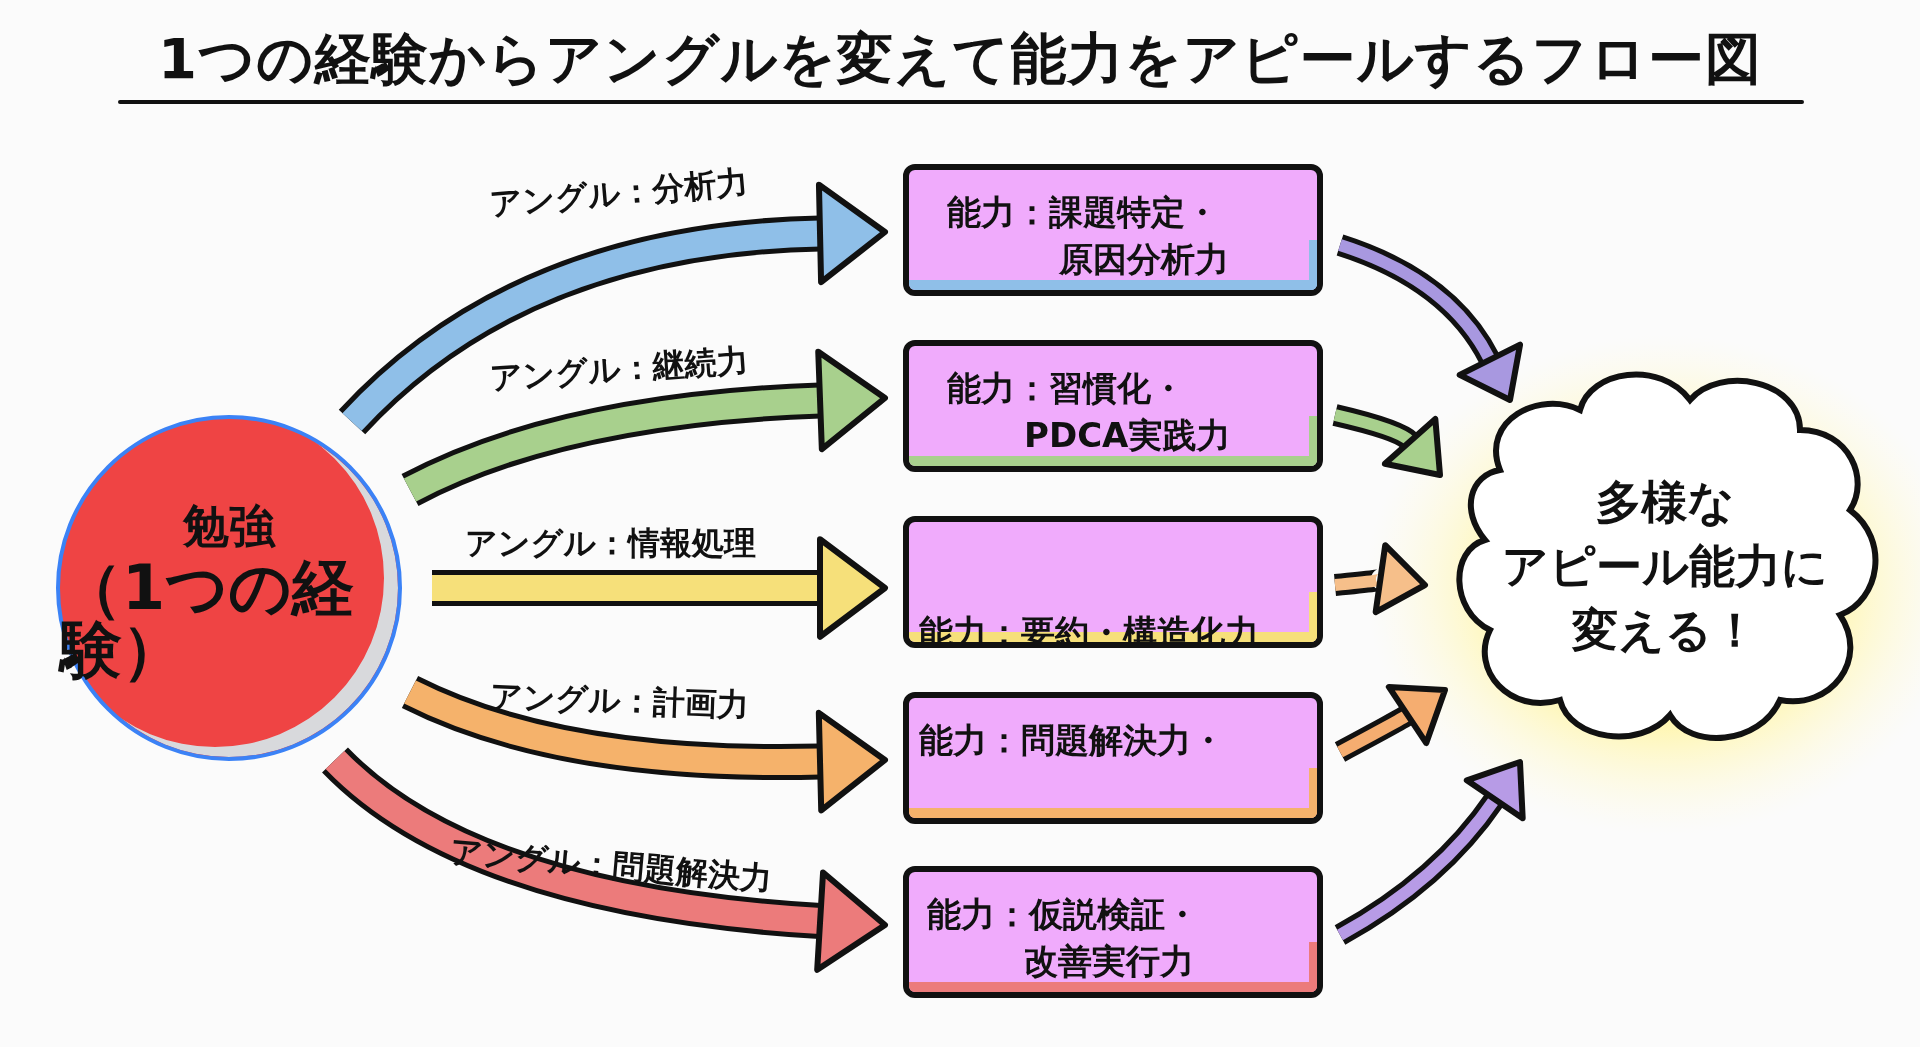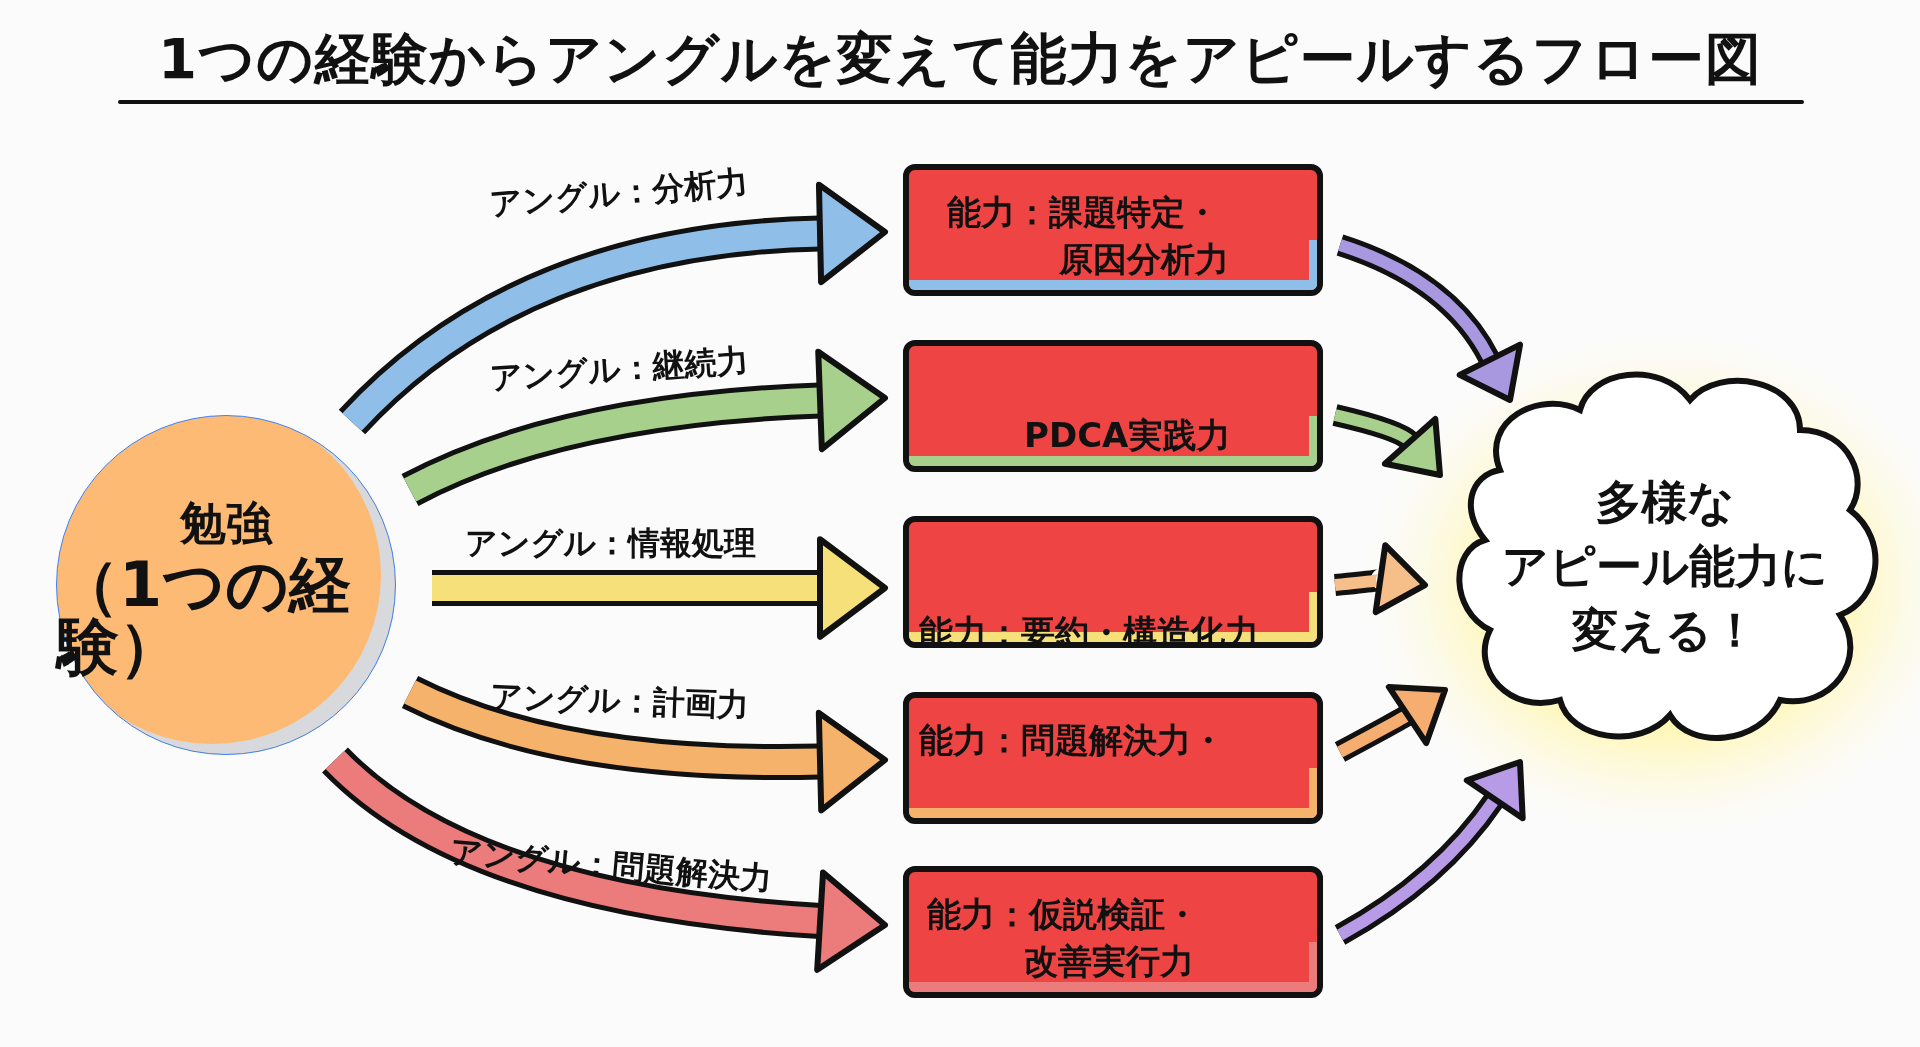--- a/index.html
+++ b/index.html
@@ -3,27 +3,27 @@
 <meta charset="utf-8">
 <style>
   html, body { margin:0; padding:0; }
   body { width:1920px; height:1047px; background:#fbfbfb; position:relative; overflow:hidden;
          font-family:"DejaVu Sans","Liberation Sans",sans-serif; color:#111; }
   #title { position:absolute; left:0; width:1920px; top:22px; text-align:center;
            font-size:56px; font-weight:bold; letter-spacing:1px; }
   #title-rule { position:absolute; left:118px; width:1686px; top:100px; height:4px; background:#111; border-radius:2px; }
   svg#canvas { position:absolute; left:0; top:0; }
   .src { position:absolute; left:56px; top:415px; width:338px; height:338px; border-radius:50%;
-         border:1px solid #3b82f6; background:#fdba74; box-shadow: inset -14px -10px 0 #d8d9dc;
+         border:4px solid #3b82f6; background:#ef4444; box-shadow: inset -14px -10px 0 #d8d9dc;
          display:flex; flex-direction:column; align-items:center; justify-content:center; }
   .src .l1 { font-size:46px; font-weight:bold; line-height:62px; }
   .src .l2 { font-size:62px; font-weight:bold; line-height:62px; }
   .angle { position:absolute; font-size:32px; font-weight:bold; white-space:nowrap; transform-origin:left center; }
   .box { position:absolute; left:903px; width:420px; height:132px; border:6px solid #111; border-radius:12px;
-         background:#ef4444; box-sizing:border-box; overflow:hidden; }
+         background:#f0abfc; box-sizing:border-box; overflow:hidden; }
   .box .accent { position:absolute; left:0; right:0; bottom:0; height:10px; }
   .box .accent-side { position:absolute; right:0; bottom:0; width:8px; height:50px; }
   .box .t1, .box .t2 { position:absolute; font-size:34px; font-weight:bold; white-space:nowrap; }
   .cloud-text { position:absolute; left:1455px; top:470px; width:420px; text-align:center;
                 font-size:46px; font-weight:bold; line-height:64px; }
 </style>
 </head>
 <body>
 
 <div id="title">1つの経験からアングルを変えて能力をアピールするフロー図</div>
@@ -110,20 +110,21 @@
 
 <div class="box" style="top:164px;">
   <div class="accent" id="acc0" style="background: rgb(143, 191, 232);"></div>
     <div class="accent-side" id="accs0" style="background: rgb(143, 191, 232);"></div>
   <div class="t1" style="left:38px;top:20px;">能力：課題特定・</div>
   <div class="t2" style="left:150px;top:67px;">原因分析力</div>
 </div>
 <div class="box" style="top:340px;">
   <div class="accent" id="acc1" style="background: rgb(168, 208, 141);"></div>
     <div class="accent-side" id="accs1" style="background: rgb(168, 208, 141);"></div>
+  <div class="t1" style="left:38px;top:20px;">能力：習慣化・</div>
   <div class="t2" style="left:115px;top:67px;">PDCA実践力</div>
 </div>
 <div class="box" style="top:516px;">
   <div class="accent" id="acc2" style="background: rgb(246, 224, 122);"></div>
     <div class="accent-side" id="accs2" style="background: rgb(246, 224, 122);"></div>
   <div class="t1" style="left:10px;top:42px;margin-top:46px;">能力：要約・構造化力</div>
 </div>
 <div class="box" style="top:692px;">
   <div class="accent" id="acc3" style="background: rgb(245, 178, 107);"></div>
     <div class="accent-side" id="accs3" style="background: rgb(245, 178, 107);"></div>

